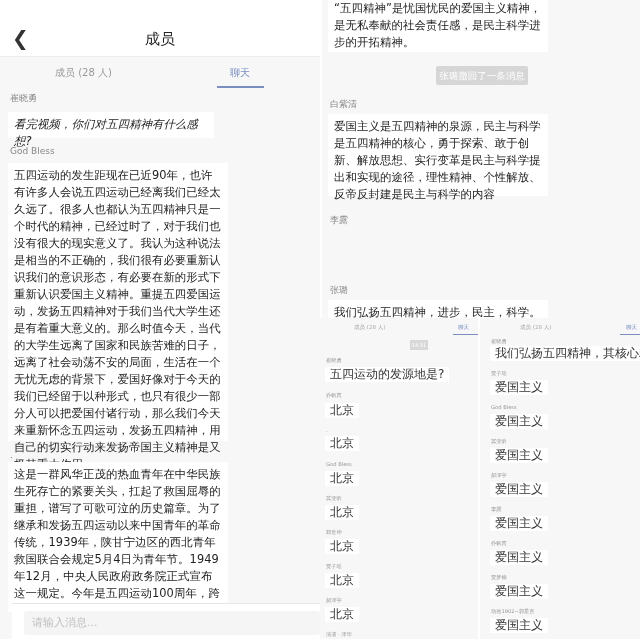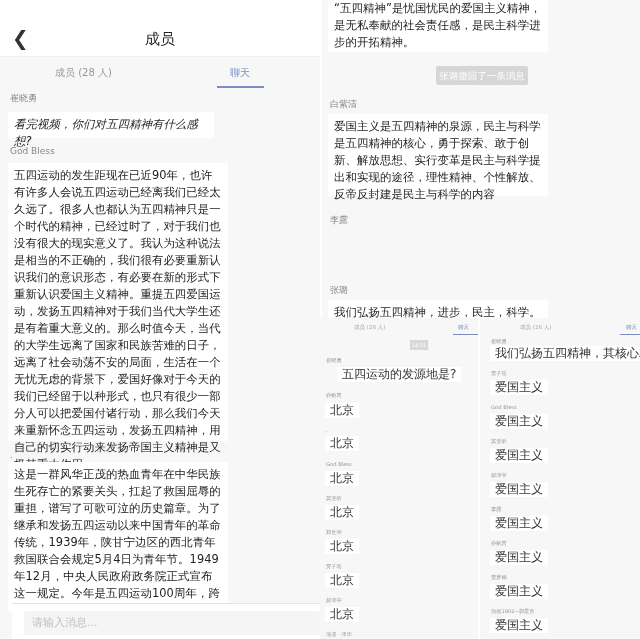--- a/index.html
+++ b/index.html
@@ -79,21 +79,21 @@
 </div>
 <div class="recall">张璐撤回了一条消息</div>
 
 <div class="panel br1">
   <span class="mtab" style="left:34px; top:6px;">成员 (28 人)</span>
   <span class="mtab active" style="left:138px; top:6px;">聊天</span>
   <div class="mline" style="left:133px; top:16px; width:25px;"></div>
   <div class="mtime" style="left:90px; top:22px;">14:31</div>
 
   <div class="mname" style="left:6px; top:39px;">崔晓勇</div>
-  <div class="mbub" style="left:5px; top:49px;margin-left:12px;">五四运动的发源地是?</div>
+  <div class="mbub" style="left:5px; top:49px;">五四运动的发源地是?</div>
 
   <div class="mname" style="left:6px; top:74px;">乔帆芮</div>
   <div class="mbub" style="left:5px; top:85px;">北京</div>
 
   <div class="mname" style="left:6px; top:109px;">.</div>
   <div class="mbub" style="left:5px; top:118px;">北京</div>
 
   <div class="mname" style="left:6px; top:143px;">God Bless</div>
   <div class="mbub" style="left:5px; top:153px;">北京</div>
 

